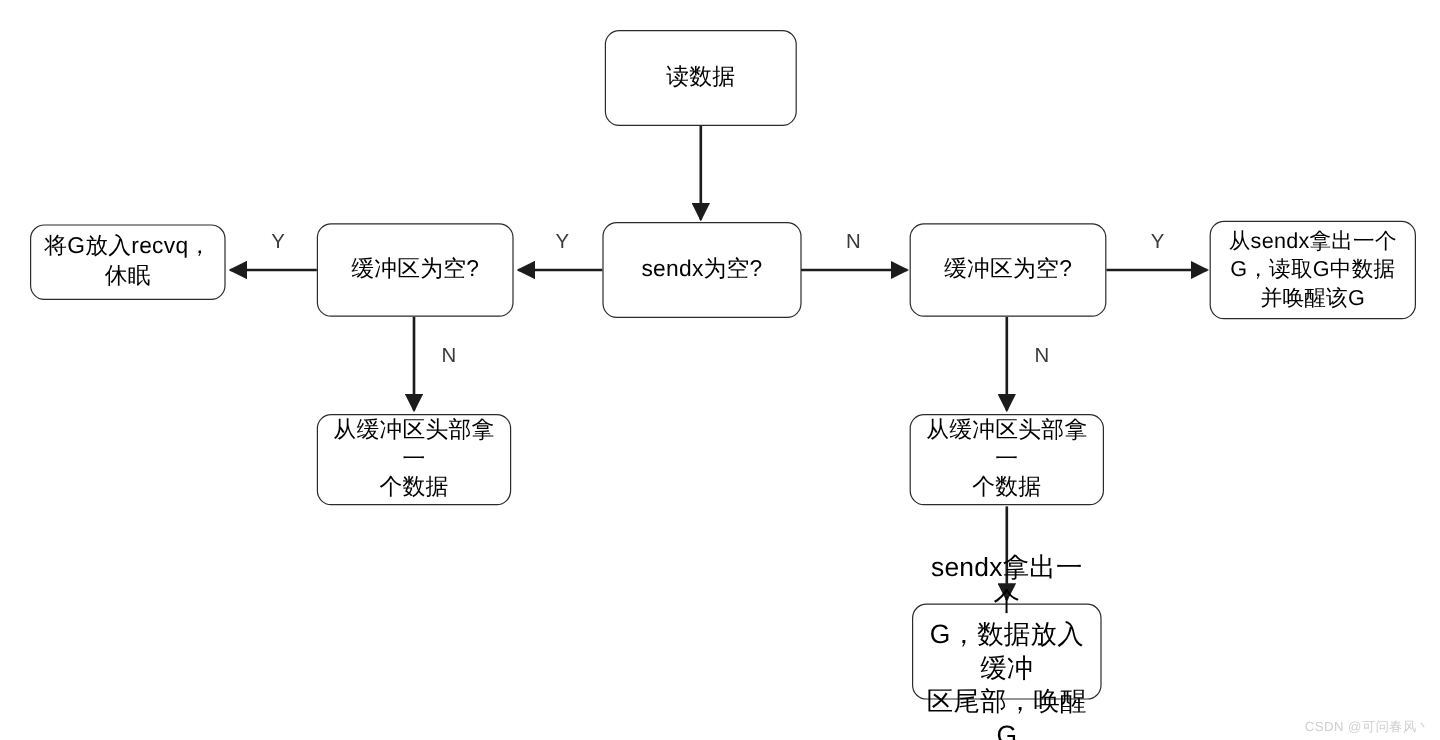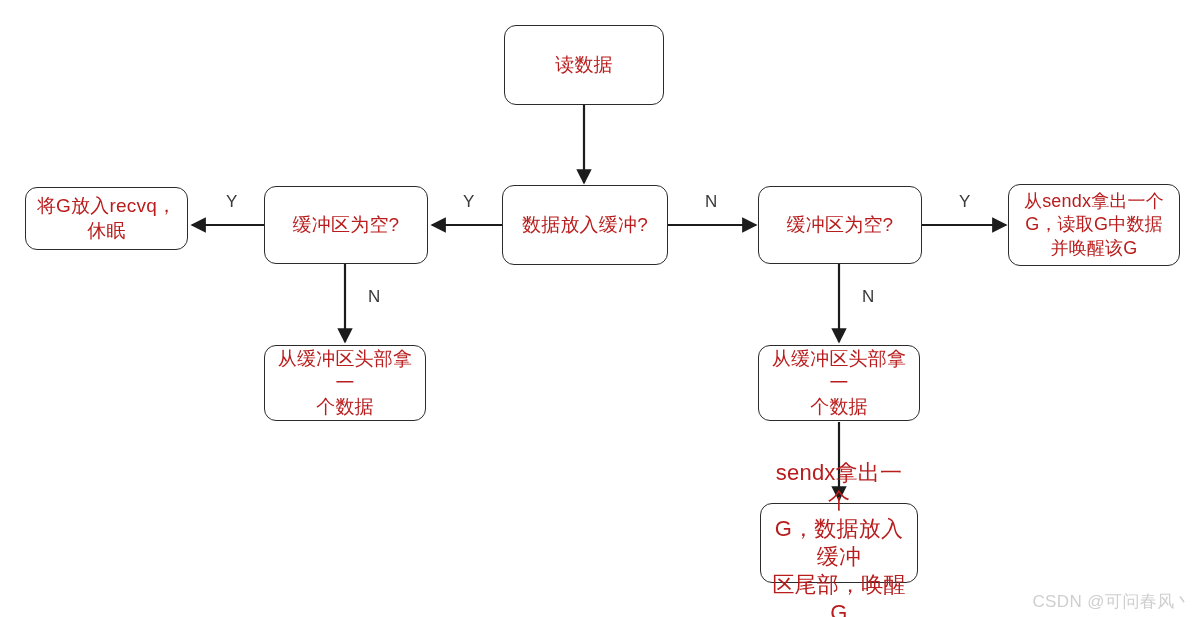--- a/index.html
+++ b/index.html
@@ -27,21 +27,21 @@
   .node {
     position: absolute;
     box-sizing: border-box;
     border: 1.6px solid #2b2b2b;
     border-radius: 12px;
     background: #ffffff;
     display: flex;
     align-items: center;
     justify-content: center;
     text-align: center;
-    color: #b91c1c;
+    color: #000000;
     font-size: 19px;
     line-height: 1.28;
     letter-spacing: 0.2px;
     padding: 2px 6px;
     z-index: 2;
   }
   .node .txt {
     display: block;
     white-space: pre-line;
   }
@@ -49,21 +49,21 @@
     position: absolute;
     font-size: 17px;
     color: #3a3a3a;
     z-index: 3;
     line-height: 1;
   }
   .watermark {
     position: absolute;
     right: 8px;
     bottom: 4px;
-    font-size: 17px;
+    font-size: 11px;
     color: #cfcfcf;
     z-index: 4;
     letter-spacing: 0.4px;
     margin-top: 35px;
   }
 </style>
 </head>
 <body>
 
 <div id="canvas">
@@ -90,21 +90,21 @@
     <line x1="839" y1="264" x2="839" y2="342" stroke="#1c1c1c" stroke-width="2.2" marker-end="url(#arrow)"></line>
 
     <line x1="839" y1="422" x2="839" y2="500" stroke="#1c1c1c" stroke-width="2.2" marker-end="url(#arrow)"></line>
   </svg>
 
   <div class="node" style="left:504px; top:25px; width:160px; height:80px;">
     <span class="txt">读数据</span>
   </div>
 
   <div class="node" style="left:502px; top:185px; width:166px; height:80px;">
-    <span class="txt">数据放入缓冲?</span>
+    <span class="txt">sendx为空?</span>
   </div>
 
   <div class="node" style="left:264px; top:186px; width:164px; height:78px;">
     <span class="txt">缓冲区为空?</span>
   </div>
 
   <div class="node" style="left:25px; top:187px; width:163px; height:63px;">
     <span class="txt">将G放入recvq，
 休眠</span>
   </div>

